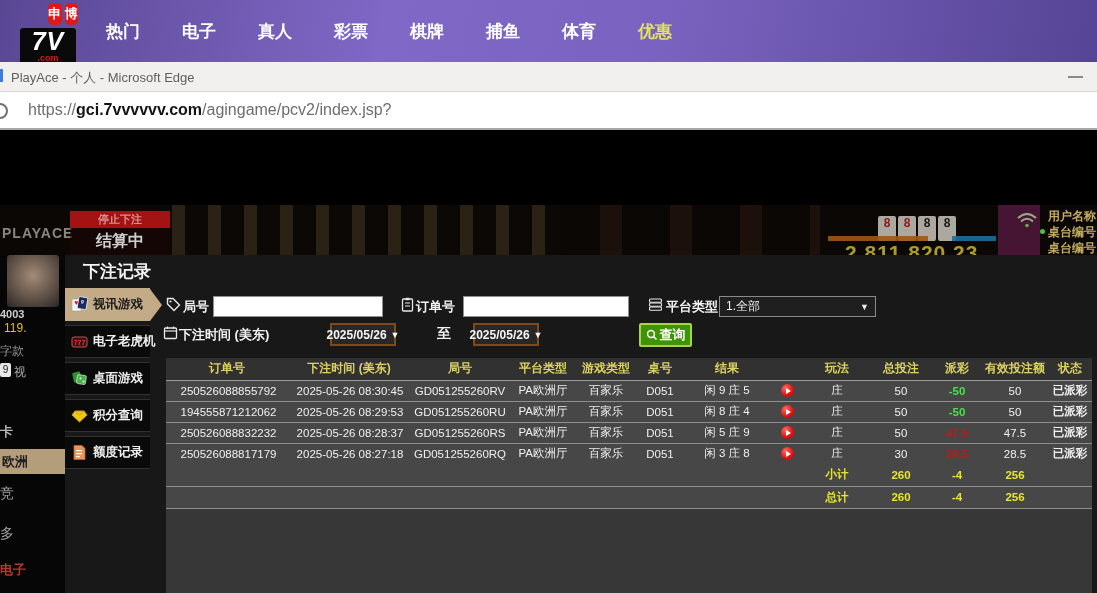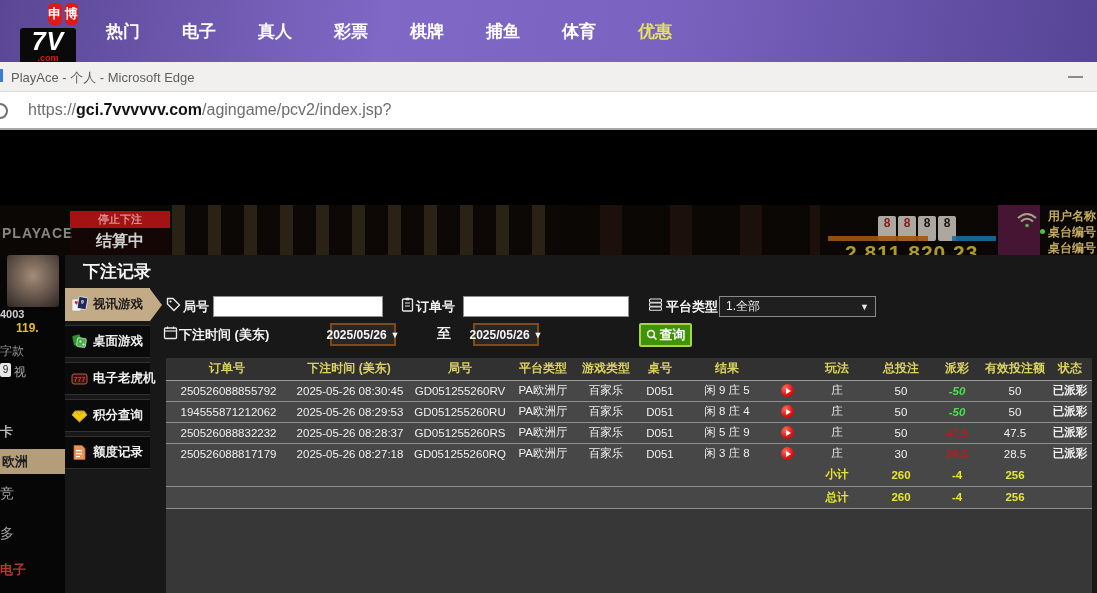--- a/index.html
+++ b/index.html
@@ -50,21 +50,21 @@
   .bg-rightlabels { position:absolute; left:1048px; top:3px; width:49px; overflow:hidden; }
   .bg-rightlabel { color:#c4ad5e; font-size:12px; font-weight:bold; line-height:16px; white-space:nowrap; }
   .bg-greendot { position:absolute; left:1040px; top:24px; width:5px; height:5px; border-radius:50%; background:#4fbf3f; }
 
   
   .leftstrip { position:absolute; left:0; top:255px; width:65px; height:338px; background:#060606; overflow:hidden; }
   .ls-avatar { position:absolute; left:7px; top:0; width:52px; height:52px; border-radius:3px;
     background:radial-gradient(circle at 50% 40%, #b49a86 0%, #6d5c50 55%, #2e2a28 100%); opacity:.9; }
   .ls-t { position:absolute; white-space:nowrap; }
   .ls-4003 { left:0; top:53px; color:#cfcfcf; font-size:11px; font-weight:bold; }
-  .ls-119 { left:16px; top:66px; color:#e4bc2e; font-size:12px; font-weight:bold; }
+  .ls-119 { left:4px; top:66px; color:#e4bc2e; font-size:12px; font-weight:normal; }
   .ls-zk { left:0; top:88px; color:#9a9a9a; font-size:12px; }
   .ls-card9 { left:0; top:108px; width:11px; height:14px; background:#e8e8e8; border-radius:2px; color:#222; font-size:10px; text-align:center; line-height:14px; }
   .ls-shi { left:14px; top:109px; color:#a8a8a8; font-size:12px; }
   .ls-ka { left:0; top:168px; color:#b5b5b5; font-size:13px; font-weight:bold; }
   .ls-euro { left:0; top:194px; width:65px; height:25px; background:#b49d7a; color:#1e1e1e; font-size:13px; font-weight:bold; line-height:25px; padding-left:2px; }
   .ls-jing { left:0; top:230px; color:#a5a5a5; font-size:14px; }
   .ls-duo { left:0; top:270px; color:#a5a5a5; font-size:14px; }
   .ls-dianzi { left:0; top:306px; color:#b23a2e; font-size:13px; font-weight:bold; }
 
   
@@ -99,21 +99,21 @@
   
   .table-wrap { position:absolute; left:101px; top:103px; width:926px; height:235px; background:#373737; }
   table.bets { width:926px; border-collapse:collapse; table-layout:fixed; }
   table.bets th { height:22px; background:#313131; color:var(--header-yellow); font-size:12px; font-weight:bold;
     text-align:center; border-bottom:1px solid #9a9a9a; white-space:nowrap; overflow:hidden; }
   table.bets td { height:21px; background:#474747; color:#f0f0f0; font-size:11.5px; text-align:center;
     border-top:1px solid #8f8f8f; white-space:nowrap; overflow:hidden; }
   table.bets tr:first-child td { border-top:none; }
   td.c-order { text-align:left; padding-left:3px; }
   td.c-time { text-align:left; padding-left:2px; }
-  td.c-payout.neg { color:var(--payout-negative-green); font-weight:bold;font-style:italic; }
+  td.c-payout.neg { color:var(--payout-negative-green); font-weight:bold; }
   td.c-payout.pos { color:var(--payout-positive-red); font-weight:bold; }
   td.c-status { color:var(--status-green); font-weight:bold; }
   .play-icon { display:inline-block; width:13px; height:13px; border-radius:50%;
     background:radial-gradient(circle at 35% 30%, #ff6a5a, var(--replay-red) 60%, #b00a0a); position:relative; vertical-align:middle; cursor:pointer; }
   .play-icon::after { content:""; position:absolute; left:5px; top:3.5px;
     border-left:5px solid #fff; border-top:3px solid transparent; border-bottom:3px solid transparent; }
   tr.sum-row td { height:22px; color:var(--totals-yellow); font-weight:bold; border-top:1px solid #8f8f8f; }
   tr.sum-row.last td { border-bottom:1px solid #8f8f8f; }
 </style>
 </head>
@@ -208,33 +208,33 @@
         <svg class="side-icon" viewBox="0 0 17 17">
           <rect x="1" y="3" width="9" height="12" rx="1.2" fill="#f2f2f2" stroke="#999" stroke-width=".5"></rect>
           <path d="M4 7 c-1.2-1.4 1-3 1.6-1.2 C6.2 4 8.4 5.6 7.2 7 L5.6 8.8 Z" fill="#d01818"></path>
           <rect x="7" y="1" width="9" height="12" rx="1.2" transform="rotate(10 11 7)" fill="#1c2a5e" stroke="#fff" stroke-width=".7"></rect>
           <text x="11.3" y="7.5" transform="rotate(10 11 7)" fill="#fff" font-size="5" font-weight="bold" text-anchor="middle">9</text>
         </svg>
         <span class="side-label">视讯游戏</span>
       </div>
       <div class="side-item">
         <svg class="side-icon" viewBox="0 0 17 17">
+          <rect x="1" y="4" width="15" height="10" rx="2" fill="#3a1212" stroke="#c05050" stroke-width="1"></rect>
+          <text x="8.5" y="12" fill="#e83030" font-size="7" font-weight="bold" text-anchor="middle">777</text>
+        </svg>
+        <span class="side-label">电子老虎机</span>
+      </div>
+      <div class="side-item">
+        <svg class="side-icon" viewBox="0 0 17 17">
           <rect x="2" y="2" width="8" height="10" rx="1.5" transform="rotate(-12 6 7)" fill="#2f8f2f"></rect>
           <rect x="6" y="5" width="9" height="9" rx="1.5" transform="rotate(8 10 9)" fill="#45b045" stroke="#fff" stroke-width=".6"></rect>
           <circle cx="9.5" cy="8.5" r="1" fill="#fff"></circle>
             <circle cx="12.5" cy="11.5" r="1" fill="#fff"></circle>
         </svg>
         <span class="side-label">桌面游戏</span>
-      </div>
-      <div class="side-item">
-        <svg class="side-icon" viewBox="0 0 17 17">
-          <rect x="1" y="4" width="15" height="10" rx="2" fill="#3a1212" stroke="#c05050" stroke-width="1"></rect>
-          <text x="8.5" y="12" fill="#e83030" font-size="7" font-weight="bold" text-anchor="middle">777</text>
-        </svg>
-        <span class="side-label">电子老虎机</span>
       </div>
       <div class="side-item">
         <svg class="side-icon" viewBox="0 0 17 17">
           <polygon points="4,4 13,4 16,8 8.5,15 1,8" fill="#f2c818" stroke="#c89a08" stroke-width="1"></polygon>
           <polyline points="4,4 8.5,8 13,4" fill="none" stroke="#c89a08" stroke-width=".8"></polyline>
         </svg>
         <span class="side-label">积分查询</span>
       </div>
       <div class="side-item">
         <svg class="side-icon" viewBox="0 0 17 17">

